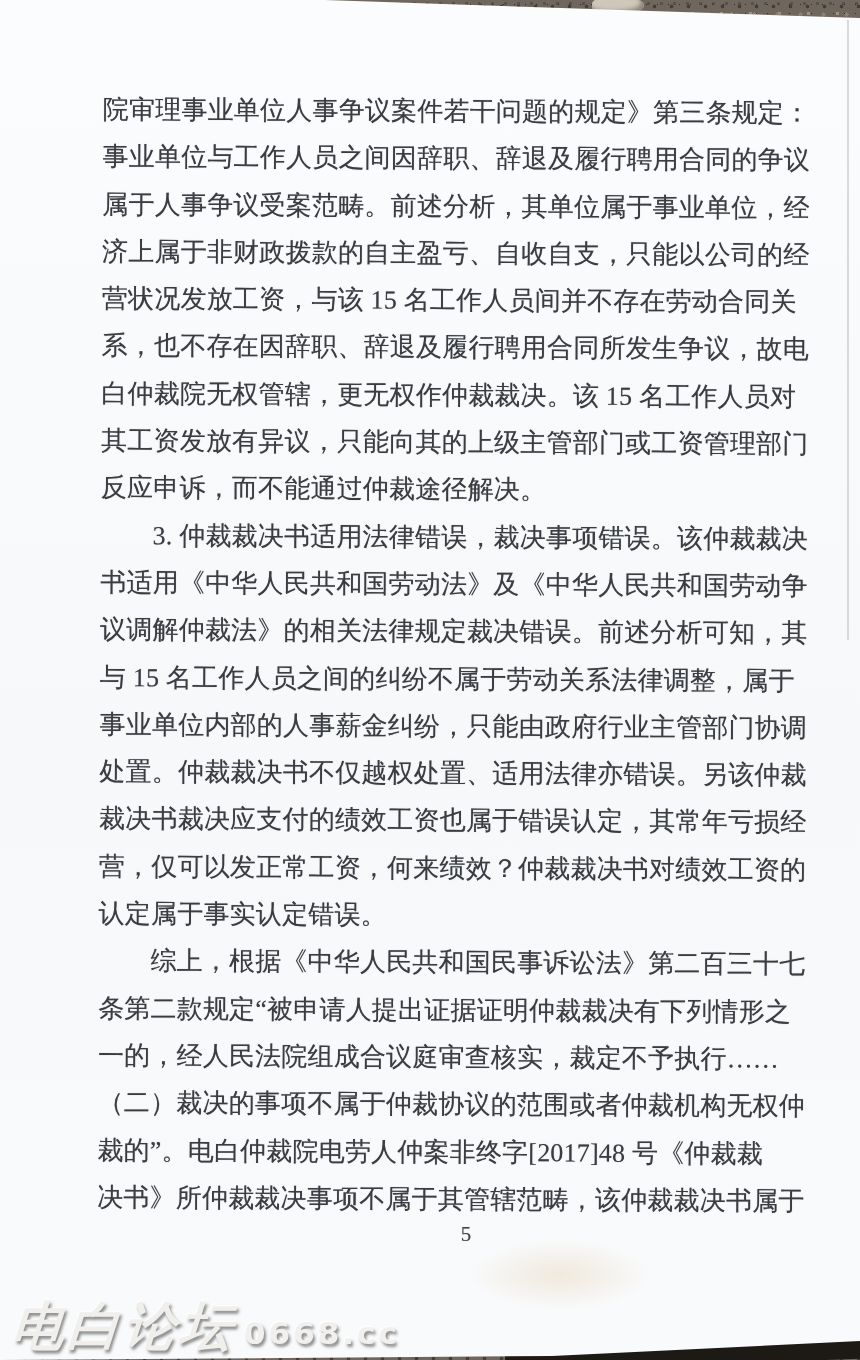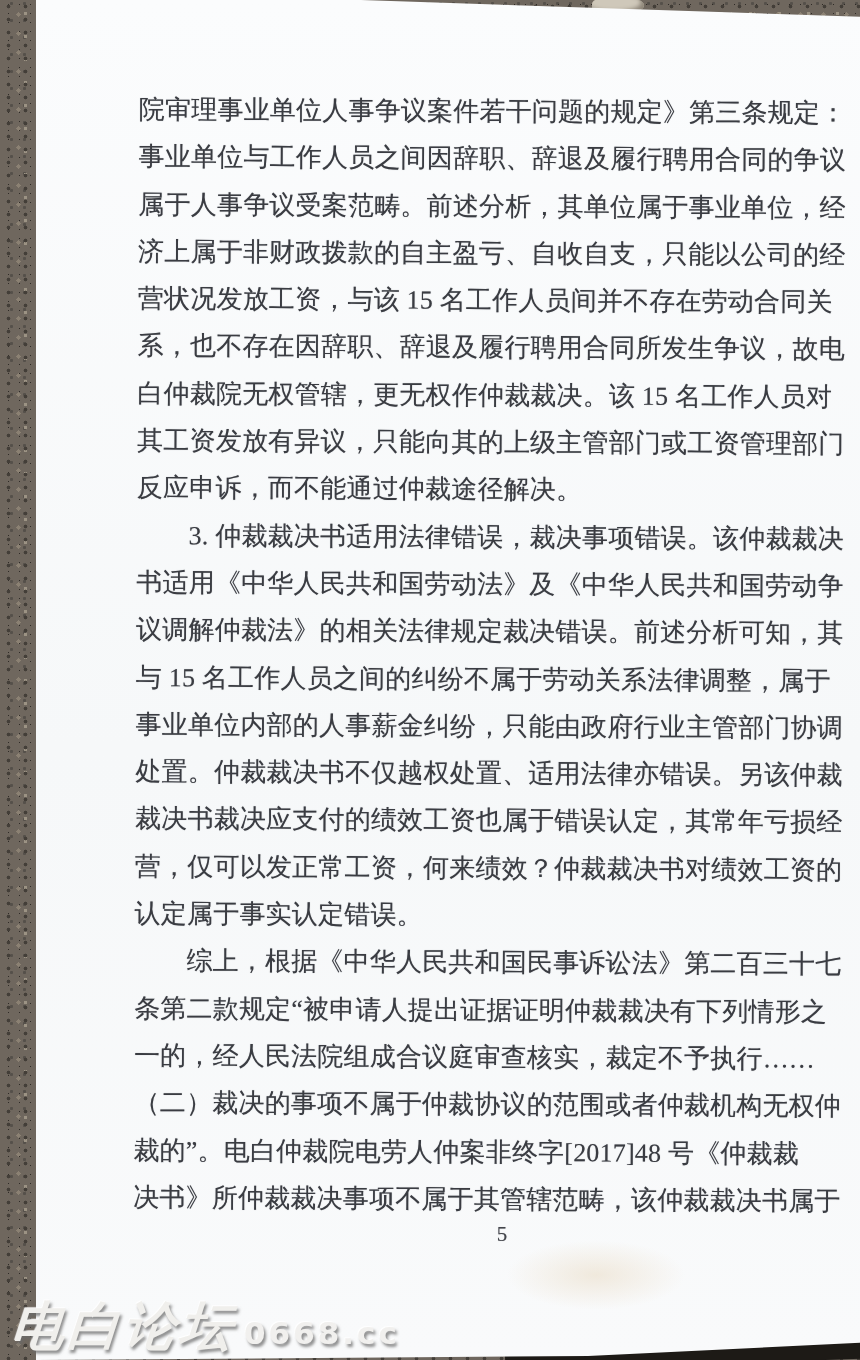--- a/index.html
+++ b/index.html
@@ -29,21 +29,20 @@
   
   .bottom-shadow{
     position:absolute;left:505px;top:1341px;width:380px;height:24px;z-index:1;
     background:#1d1a16;transform:rotate(-2.2deg);
   }
   
   .paper{
     position:absolute;inset:0;z-index:2;
     background:linear-gradient(180deg,#fbfcfd 0%,#f6f8f9 55%,#f9fafb 100%);
     clip-path:polygon(0 0,325px 0,860px 18px,860px 1341px,552px 1356px,0 1360px);
-    margin-left:36px;
   }
   .edge-line{
     position:absolute;left:847px;top:20px;width:2px;height:620px;
     background:rgba(188,191,194,.55);
   }
   .warm-stain{
     position:absolute;left:470px;top:1240px;width:180px;height:70px;
     background:radial-gradient(ellipse at center,rgba(233,219,196,.55) 0%,rgba(233,219,196,0) 70%);
   }
   

